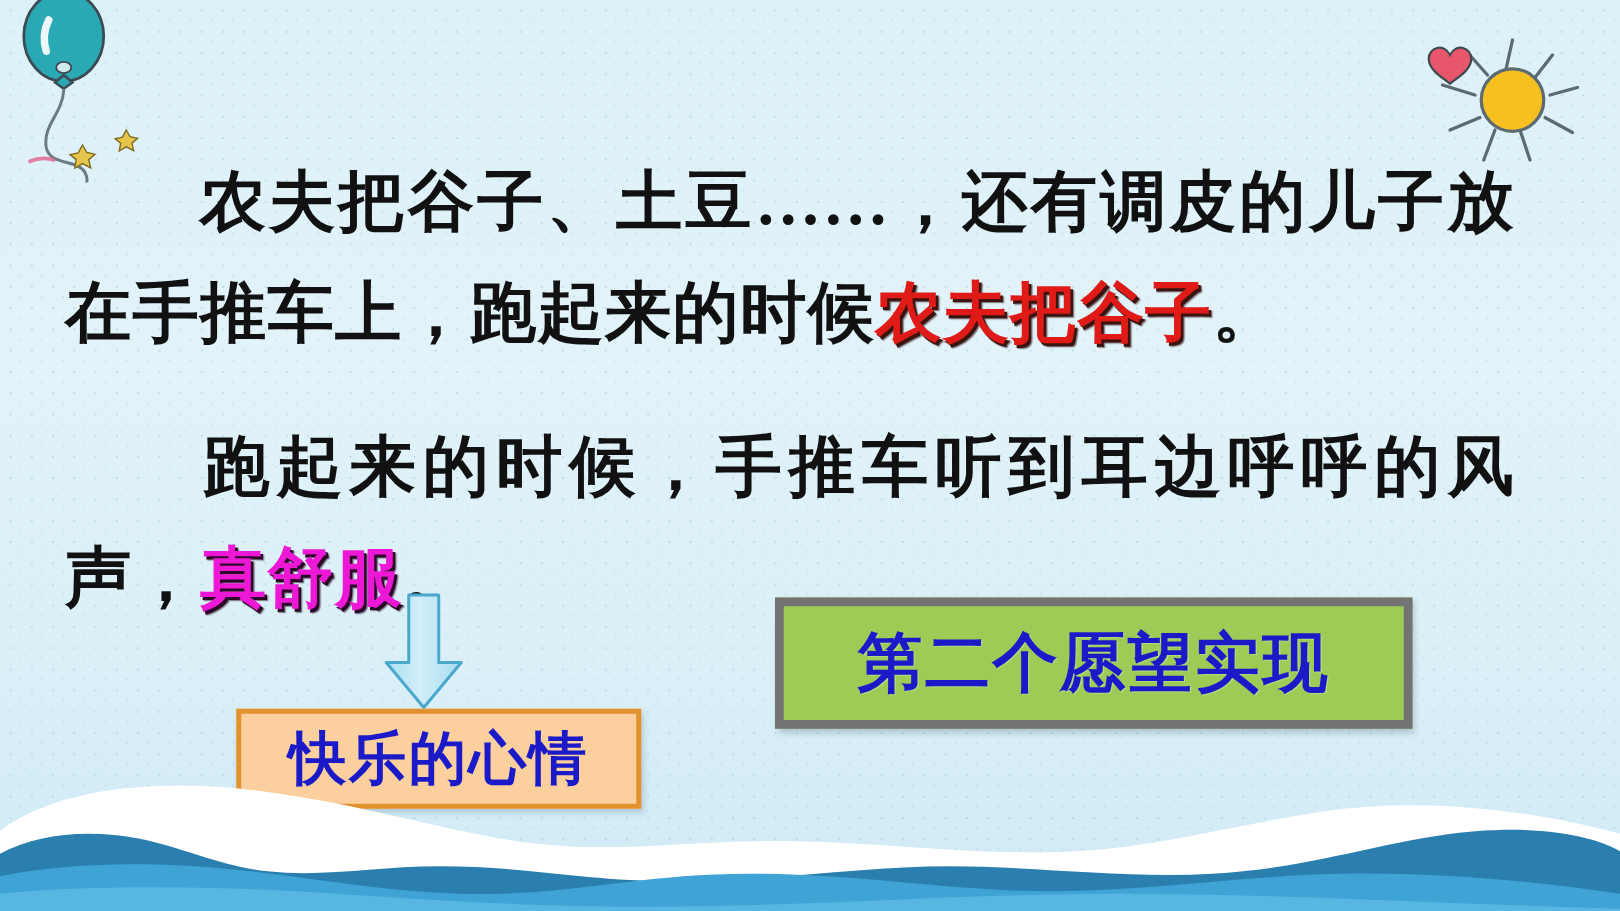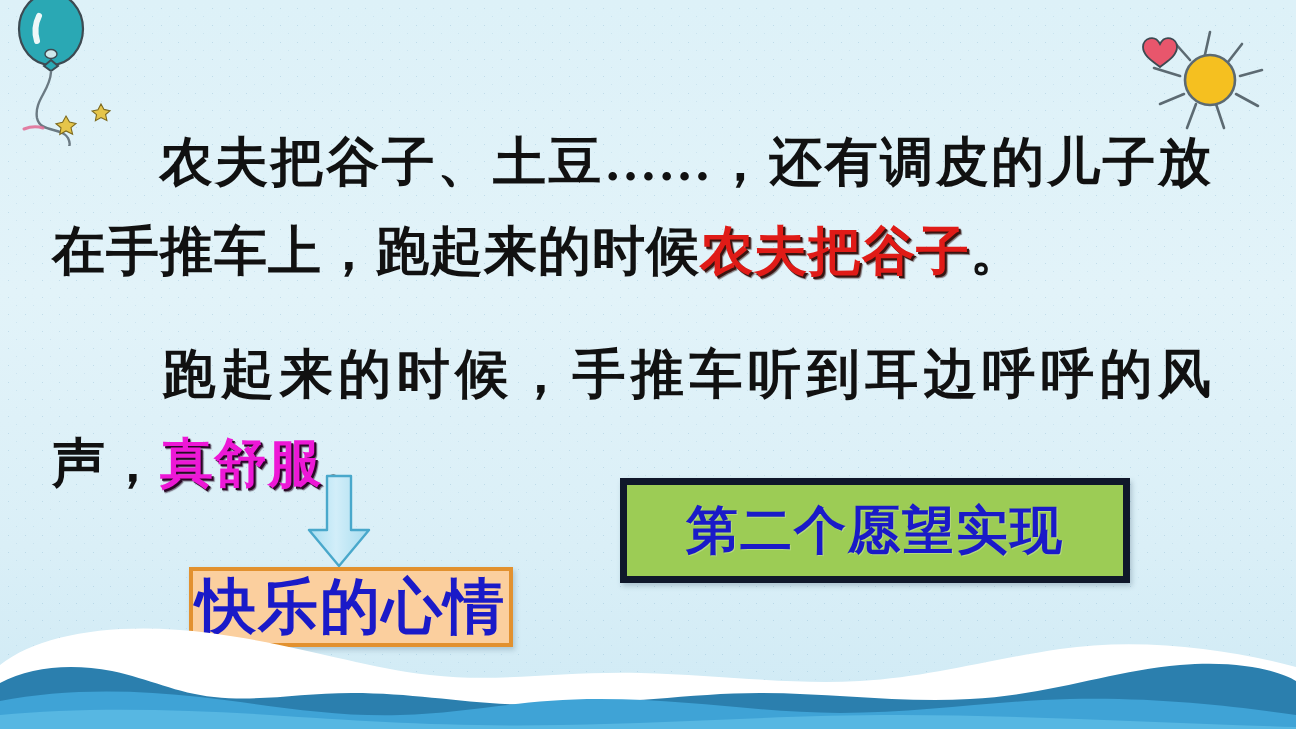--- a/index.html
+++ b/index.html
@@ -97,35 +97,35 @@
     font-family: "Liberation Sans", "DejaVu Sans", sans-serif;
     font-weight: 700;
     color: #1a1ac8;
   }
   .box-green {
     left: 620px;
     top: 478px;
     width: 510px;
     height: 105px;
     background: #9ccc55;
-    border: 7px solid #0f172a;
+    border: 7px solid #737373;
     box-shadow: 2px 3px 5px rgba(60,90,110,0.28);
     font-size: 52px;
     letter-spacing: 2px;
     text-shadow: 1px 1px 0 rgba(255,255,255,0.25);
   }
   .box-orange {
     left: 189px;
     top: 567px;
     width: 324px;
     height: 80px;
     background: #fbcf9e;
     border: 4px solid #e2912f;
     box-shadow: 2px 3px 5px rgba(60,90,110,0.25);
-    font-size: 60px;
+    font-size: 46px;
     letter-spacing: 2px;
   }
 </style>
 </head>
 <body>
 
 <div id="slide">
 
   <div class="bg-base"></div>
   <div class="bg-dots"></div>

